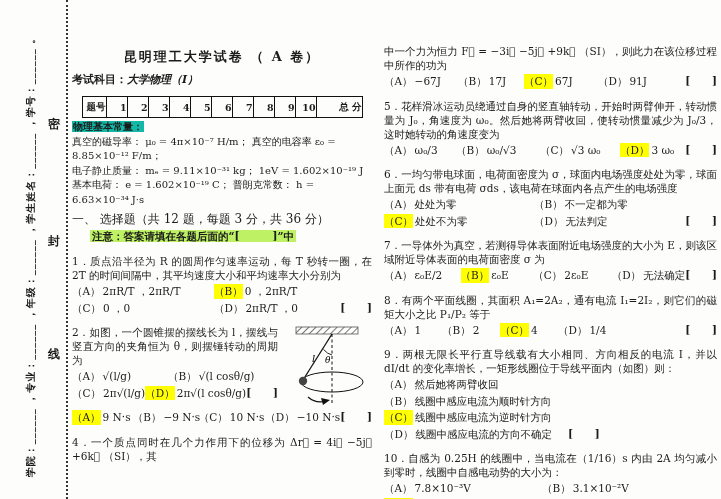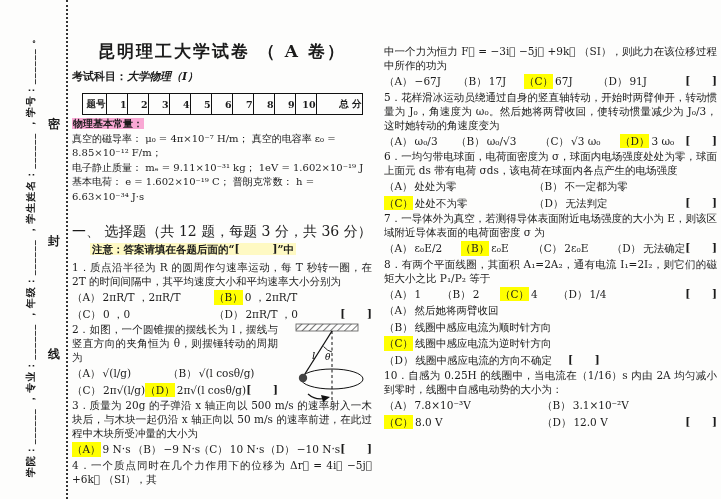--- a/index.html
+++ b/index.html
@@ -8,38 +8,38 @@
 
   
   .cutline { position:absolute; left:66px; top:0; height:499px; border-left:2px dotted #333; }
   .margin-fields { position:absolute; left:-195px; top:248px; width:452px; text-align:center;
       transform:rotate(-90deg); font-size:10px; letter-spacing:1px; font-weight:bold; white-space:nowrap; }
   .seal-char { position:absolute; left:48px; font-size:12px; font-weight:bold; }
 
   .col-left  { position:absolute; left:72px;  top:40px; width:300px; }
   .col-right { position:absolute; left:384px; top:44px; width:333px; }
 
-  .title { text-align:center; font-size:17px; font-weight:bold; letter-spacing:2px; }
+  .title { text-align:center; font-size:13px; font-weight:bold; letter-spacing:2px;margin-top:8px; }
   .subtitle { text-align:left; font-size:11px; font-weight:bold; margin-top:6px; }
   .subtitle .subject { font-style:italic; }
 
   table.score { border-collapse:collapse; margin:9px auto 2px auto; }
   table.score td { border:1px solid #111; text-align:right; vertical-align:middle;
       font-size:9.5px; font-weight:bold; height:21px; padding:0; }
   td.corner { width:24px; line-height:10px; word-break:break-all; padding:0 4px; }
   td.num { width:21px; }
   td.total { width:46px; }
 
   .consts { font-size:10px; line-height:14.5px; margin-top:2px; }
-  .consts .chead { font-weight:bold; background:#f9a8d4; padding:0 1px; }
-  .sec-title { font-size:14px; margin-top:19px; }
+  .consts .chead { font-weight:bold; background:#14b8a6; padding:0 1px; }
+  .sec-title { font-size:12px; margin-top:4px; }
   .notice { font-size:10.5px; font-weight:bold; margin:2px 0 3px 18px; }
-  .notice span { background:#fef9c3; padding:0 2px; white-space:pre; }
-
-  .q { margin-top:1px; font-size:10.5px; }
+  .notice span { background:#bef264; padding:0 2px; white-space:pre; }
+
+  .q { margin-top:10px; font-size:10.5px; }
   .stem { line-height:14px; text-align:justify; }
   .orow { display:flex; align-items:baseline; line-height:14.5px; margin-top:2px; }
   .opt { display:flex; align-items:baseline; }
   .olabel { white-space:nowrap; }
   .otext { margin-left:2px; white-space:nowrap; }
   .hl { background:#ffff00; }
   .bracket { margin-left:auto; font-weight:bold; white-space:pre; }
   .bracket.inl { margin-left:16px; }
 
   .w142 { width:142px; } .w92 { width:96px; } .w62{width:62px;} .w66{width:66px;} .w68{width:68px;} .w74{width:74px;}
@@ -161,21 +161,20 @@
         <text x="30" y="37" font-size="10" font-style="italic">l</text>
         <text x="43" y="38" font-size="9" font-style="italic">θ</text>
         <ellipse cx="50" cy="57" rx="31" ry="10" fill="none" stroke="#111" stroke-width="1"></ellipse>
         <circle cx="21" cy="56" r="4.2" fill="#444"></circle>
         <path d="M 26 72 Q 34 79 44 76" fill="none" stroke="#111" stroke-width="1.2"></path>
         <polygon points="48,75 39,73 41,80" fill="#111"></polygon>
       </svg>
     </div>
 
     <div class="q">
-      <div class="stem">3．质量为 20g 的子弹沿 x 轴正向以 500 m/s 的速率射入一木块后，与木块一起仍沿 x 轴正向以 50 m/s 的速率前进，在此过程中木块所受冲量的大小为</div>
       <div class="orow">
         <span class="opt w62">
             <span class="olabel hl">（A）</span>
             <span class="otext">9 N·s</span>
           </span>
         <span class="opt w66">
             <span class="olabel">（B）</span>
             <span class="otext">−9 N·s</span>
           </span>
         <span class="opt w68">
@@ -308,20 +307,21 @@
           </span>
         <span class="opt w76">
             <span class="olabel">（D）</span>
             <span class="otext">1/4</span>
           </span>
         <span class="bracket">[      ]</span>
       </div>
     </div>
 
     <div class="q q9">
+      <div class="stem">9．两根无限长平行直导线载有大小相同、方向相反的电流 I，并以 dI/dt 的变化率增长，一矩形线圈位于导线平面内（如图）则：</div>
       <div class="options-wrap">
         <div class="orow">
           <span class="opt">
               <span class="olabel">（A）</span>
               <span class="otext">然后她将两臂收回</span>
             </span>
         </div>
         <div class="orow">
           <span class="opt">
               <span class="olabel">（B）</span>

